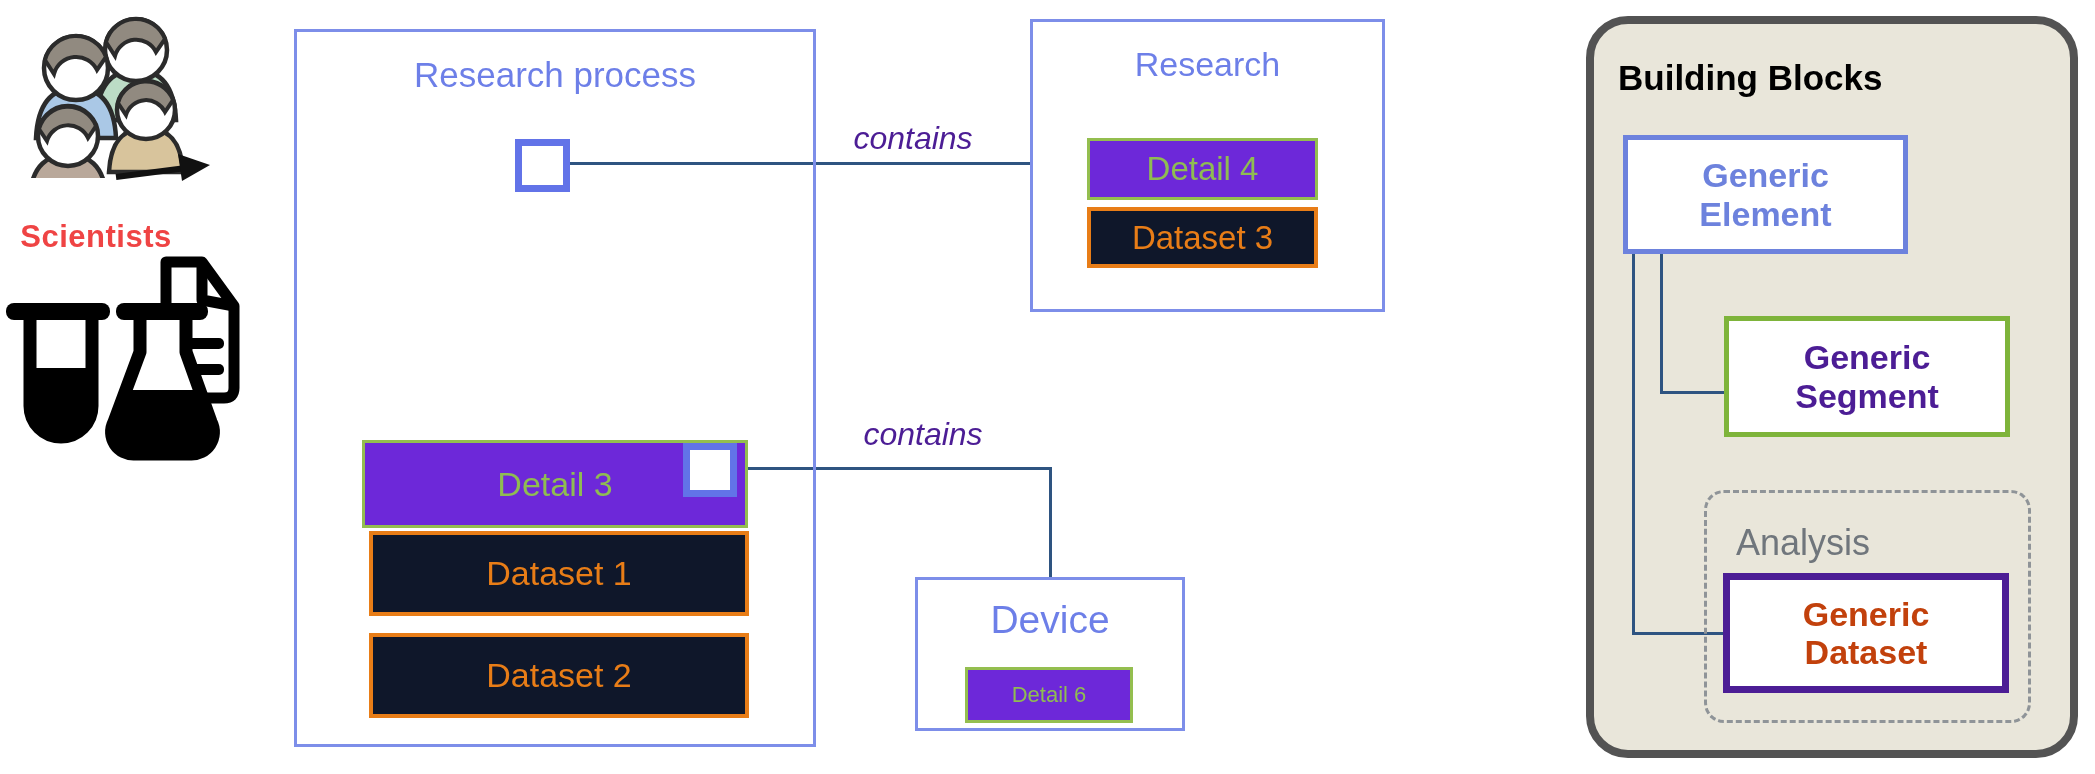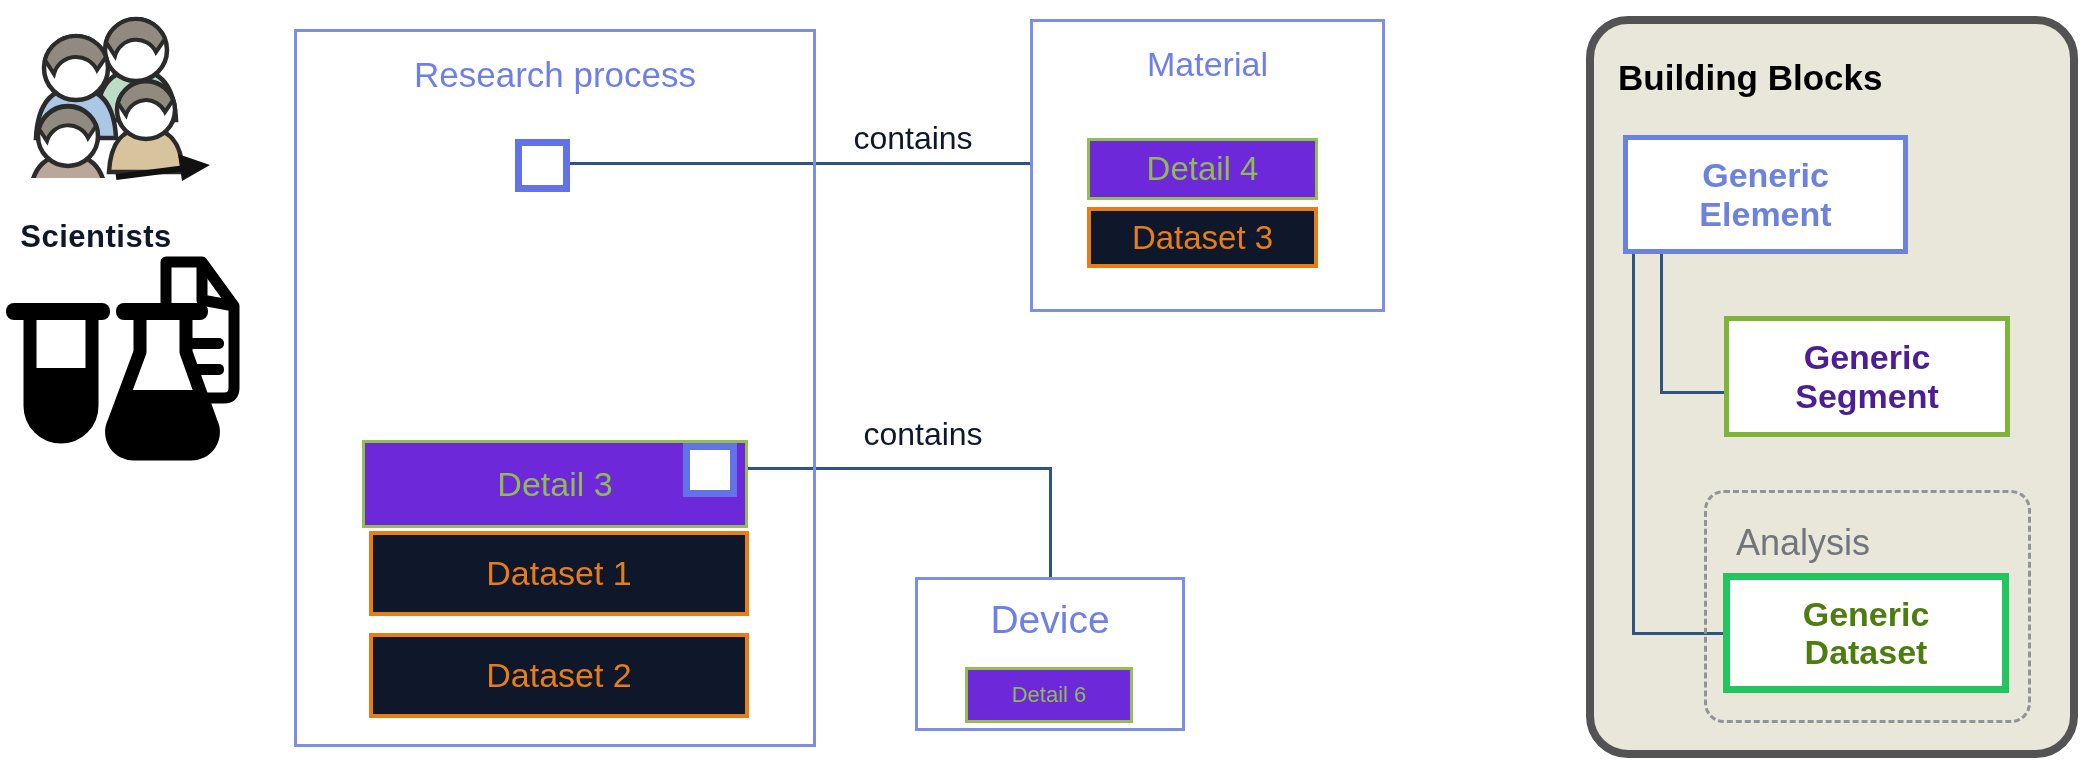--- a/index.html
+++ b/index.html
@@ -19,39 +19,39 @@
 
   
   .orange-box { border:4px solid #e87d17; color:#e87d17; background:#0f172a; }
 
   
   .conn-square { border:7px solid #6273e8; background:#ffffff; }
 
   
   .navy { background:#2e5481; }
 
-  .contains-label { font-size:32px; color:#0f172a; }
+  .contains-label { font-style:italic; font-size:32px; color:#4c1d95; }
 
   
   #bb-panel {
     left:1586px; top:16px; width:476px; height:726px;
     border:8px solid #535353; border-radius:42px; background:#e9e6da;
   }
   #bb-title { left:1618px; top:58px; font-size:35px; font-weight:bold; color:#000000; }
   .bb-box { background:#ffffff; font-weight:bold; }
   #generic-element  { left:1623px; top:135px; width:275px; height:109px; border:5px solid #6d82dd; color:#6d82dd; font-size:34px; line-height:1.12; }
   #generic-segment  { left:1724px; top:316px; width:276px; height:111px; border:5px solid #7eb43a; color:#4c1d95; font-size:34px; line-height:1.12; }
-  #generic-dataset  { left:1723px; top:573px; width:272px; height:106px; border:7px solid #22c55e; color:#4d7c0f; font-size:34px; line-height:1.12; }
+  #generic-dataset  { left:1723px; top:573px; width:272px; height:106px; border:7px solid #4c1d95; color:#c2410c; font-size:34px; line-height:1.12; }
   .wrap-narrow { max-width:185px; display:inline-block; }
   #analysis-box { left:1704px; top:490px; width:321px; height:227px; border:3px dashed #8f9498; border-radius:20px; }
   #analysis-label { left:1736px; top:522px; font-size:36px; color:#70767c; }
 
   #scientists-label {
     left:0px; top:219px; width:192px; text-align:center;
-    font-size:31px; font-weight:bold; color:#0f172a; letter-spacing:0.5px;
+    font-size:31px; font-weight:bold; color:#ef4444; letter-spacing:0.5px;
   }
 </style>
 </head>
 <body>
 
 <div id="canvas">
 
   <svg class="abs" style="left:8px; top:6px;" width="182" height="172" viewBox="0 0 182 172">
 
     <g transform="translate(128,44)">
@@ -116,21 +116,21 @@
 
   <div class="abs conn-square" style="left:515px; top:139px; width:41px; height:39px;"></div>
 
   <div class="abs green-box flexc" style="left:362px; top:425px; width:380px; height:82px; font-size:34px;">Detail 3</div>
   <div class="abs conn-square" style="left:683px; top:443px; width:40px; height:40px;"></div>
 
   <div class="abs orange-box flexc" style="left:369px; top:531px; width:372px; height:77px; font-size:34px;">Dataset 1</div>
   <div class="abs orange-box flexc" style="left:369px; top:633px; width:372px; height:77px; font-size:34px;">Dataset 2</div>
 
   <div class="abs blue-frame" style="left:1030px; top:19px; width:349px; height:287px; background:#ffffff;"></div>
-  <div class="abs blue-title" style="left:1030px; top:45px; width:355px; text-align:center; font-size:34px;">Material</div>
+  <div class="abs blue-title" style="left:1030px; top:45px; width:355px; text-align:center; font-size:34px;">Research</div>
   <div class="abs green-box flexc" style="left:1087px; top:123px; width:225px; height:56px; font-size:33px;">Detail 4</div>
   <div class="abs orange-box flexc" style="left:1087px; top:207px; width:223px; height:53px; font-size:33px;">Dataset 3</div>
 
   <div class="abs blue-frame" style="left:915px; top:577px; width:264px; height:148px; background:#ffffff;"></div>
   <div class="abs blue-title" style="left:915px; top:598px; width:270px; text-align:center; font-size:39px;">Device</div>
   <div class="abs green-box flexc" style="left:965px; top:652px; width:162px; height:50px; font-size:22px;">Detail 6</div>
 
   <div class="abs" id="bb-panel"></div>
   <div class="abs" id="bb-title">Building Blocks</div>
 

